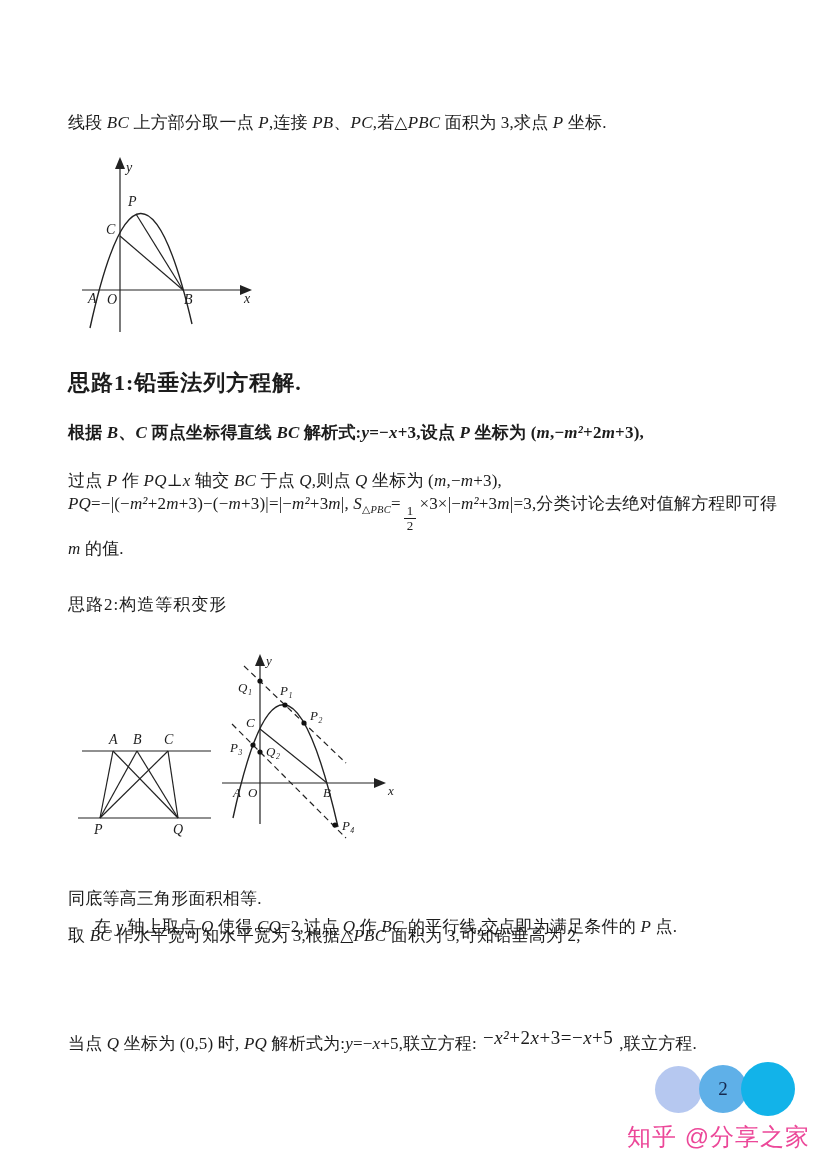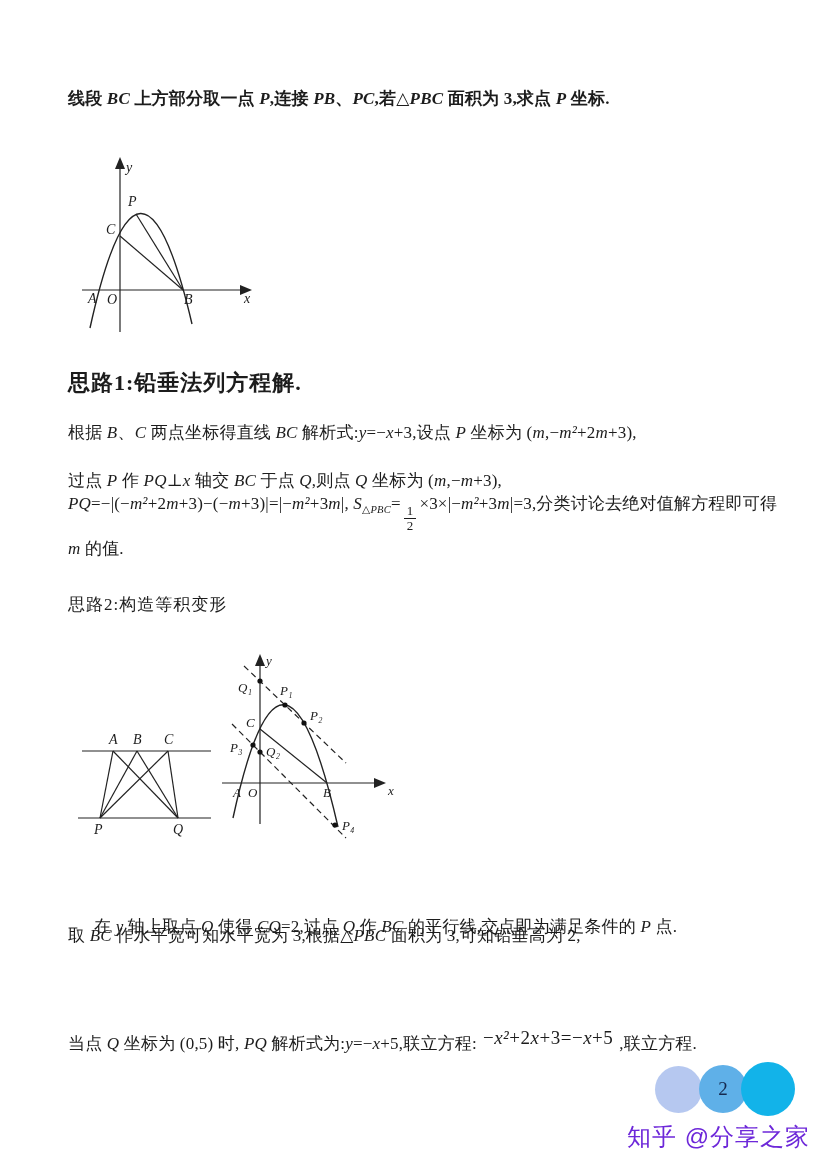--- a/index.html
+++ b/index.html
@@ -25,31 +25,31 @@
   .dash{stroke:#222;stroke-width:1.2;fill:none;stroke-dasharray:6 4;}
   .dot{fill:#111;}
   .arrow{fill:#222;}
   
   .circle{position:absolute;border-radius:50%;}
   #circle-left{left:655px;top:1066px;width:47px;height:47px;background:#b6c8f0;z-index:1;}
   #circle-mid{left:699px;top:1065px;width:48px;height:48px;background:#5fb0e8;z-index:2;
       display:flex;align-items:center;justify-content:center;font-size:19px;color:#16294f;}
   #circle-right{left:741px;top:1062px;width:54px;height:54px;background:#12b3e9;z-index:3;}
   #watermark{
-    position:absolute;left:627px;top:1121px;font-size:24px;color:#6d28d9;
+    position:absolute;left:627px;top:1121px;font-size:24px;color:#ec4899;
     font-family:"Liberation Sans","DejaVu Sans",sans-serif;letter-spacing:1px;
     text-shadow:1px 1px 0 #ffffff;
   }
 </style>
 </head>
 <body>
 
 <div id="page">
 
-  <div class="para" style="top:84px;font-weight:bold;">线段 <i>BC</i> 上方部分取一点 <i>P</i>,连接 <i>PB</i>、<i>PC</i>,若△<i>PBC</i> 面积为 3,求点 <i>P</i> 坐标.</div>
+  <div class="para" style="top:108px;">线段 <i>BC</i> 上方部分取一点 <i>P</i>,连接 <i>PB</i>、<i>PC</i>,若△<i>PBC</i> 面积为 3,求点 <i>P</i> 坐标.</div>
 
   <div class="fig" style="left:80px;top:156px;width:176px;height:182px;">
     <svg width="176" height="182" viewBox="0 0 176 182">
       <line class="thin" x1="2" y1="134" x2="162" y2="134"></line>
       <polygon class="arrow" points="160,129 172,134 160,139"></polygon>
       <line class="thin" x1="40" y1="176" x2="40" y2="10"></line>
       <polygon class="arrow" points="35,13 40,1 45,13"></polygon>
       <path class="stroke" d="M 10,172 Q 60,-55 112,168"></path>
       <line class="thin" x1="40" y1="80" x2="103" y2="134"></line>
       <line class="thin" x1="56" y1="58" x2="103" y2="134"></line>
@@ -58,21 +58,21 @@
       <text x="48" y="50" font-size="14">P</text>
       <text x="26" y="78" font-size="14">C</text>
       <text x="8" y="147" font-size="14">A</text>
       <text x="27" y="148" font-size="14">O</text>
       <text x="104" y="148" font-size="14">B</text>
     </svg>
   </div>
 
   <div class="para heading" style="top:364px;">思路1:铅垂法列方程解.</div>
 
-  <div class="para" style="top:418px;">根据 <i>B</i>、<i>C</i> 两点坐标得直线 <i>BC</i> 解析式:<i>y</i>=−<i>x</i>+3,设点 <i>P</i> 坐标为 (<i>m</i>,−<i>m²</i>+2<i>m</i>+3),</div>
+  <div class="para" style="top:418px;font-weight:bold;">根据 <i>B</i>、<i>C</i> 两点坐标得直线 <i>BC</i> 解析式:<i>y</i>=−<i>x</i>+3,设点 <i>P</i> 坐标为 (<i>m</i>,−<i>m²</i>+2<i>m</i>+3),</div>
 
   <div class="para" style="top:466px;">过点 <i>P</i> 作 <i>PQ</i>⊥<i>x</i> 轴交 <i>BC</i> 于点 <i>Q</i>,则点 <i>Q</i> 坐标为 (<i>m</i>,−<i>m</i>+3),</div>
 
   <div class="para" style="top:487px;line-height:2.0;">
     <span><i>PQ</i>=−|(−<i>m²</i>+2<i>m</i>+3)−(−<i>m</i>+3)|=|−<i>m²</i>+3<i>m</i>|, </span><i>S</i><sub>△<i>PBC</i></sub><span>=</span><span class="frac">
         <span class="fn">1</span>
         <span class="fd">2</span>
       </span><span>×3×|−<i>m²</i>+3<i>m</i>|=3,分类讨论去绝对值解方程即可得 <i>m</i> 的值.</span>
   </div>
 
@@ -120,20 +120,21 @@
       <text x="92" y="68" font-size="13">P₂</text>
       <text x="12" y="100" font-size="13">P₃</text>
       <text x="48" y="104" font-size="13">Q₂</text>
       <text x="15" y="145" font-size="13">A</text>
       <text x="30" y="145" font-size="13">O</text>
       <text x="105" y="145" font-size="13">B</text>
       <text x="124" y="178" font-size="13">P₄</text>
     </svg>
   </div>
 
+  <div class="para" style="top:884px;">同底等高三角形面积相等.</div>
 
   <div class="para" style="top:921px;">取 <i>BC</i> 作水平宽可知水平宽为 3,根据△<i>PBC</i> 面积为 3,可知铅垂高为 2,</div>
 
   <div class="para" style="top:912px;margin-left:26px;">在 <i>y</i> 轴上取点 <i>Q</i> 使得 <i>CQ</i>=2,过点 <i>Q</i> 作 <i>BC</i> 的平行线,交点即为满足条件的 <i>P</i> 点.</div>
 
   <div class="para" style="top:1026px;">
     <span>当点 <i>Q</i> 坐标为 (0,5) 时, <i>PQ</i> 解析式为:<i>y</i>=−<i>x</i>+5,联立方程:</span><span class="formula">−<i>x²</i>+2<i>x</i>+3=−<i>x</i>+5</span><span>,联立方程.</span>
   </div>
 
   <div class="circle" id="circle-left"></div>

